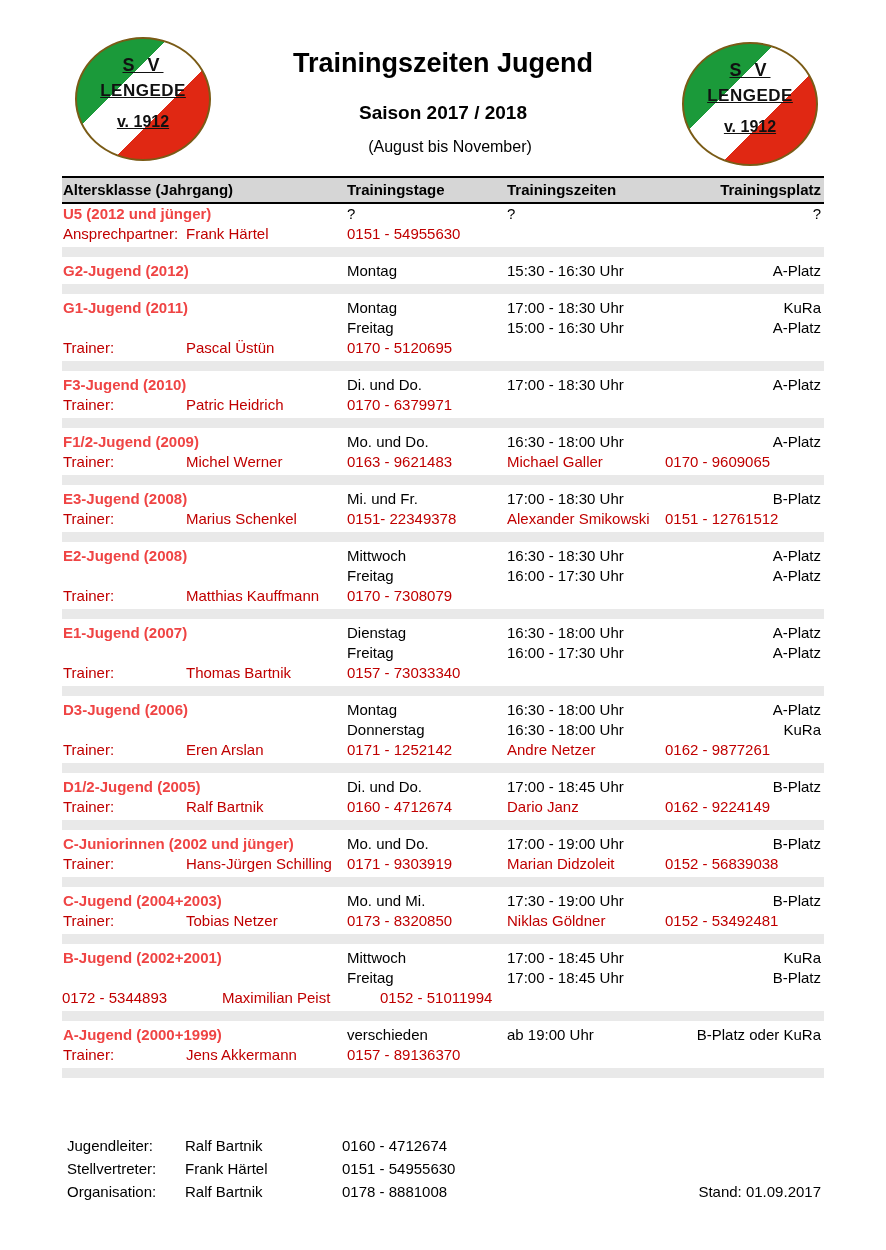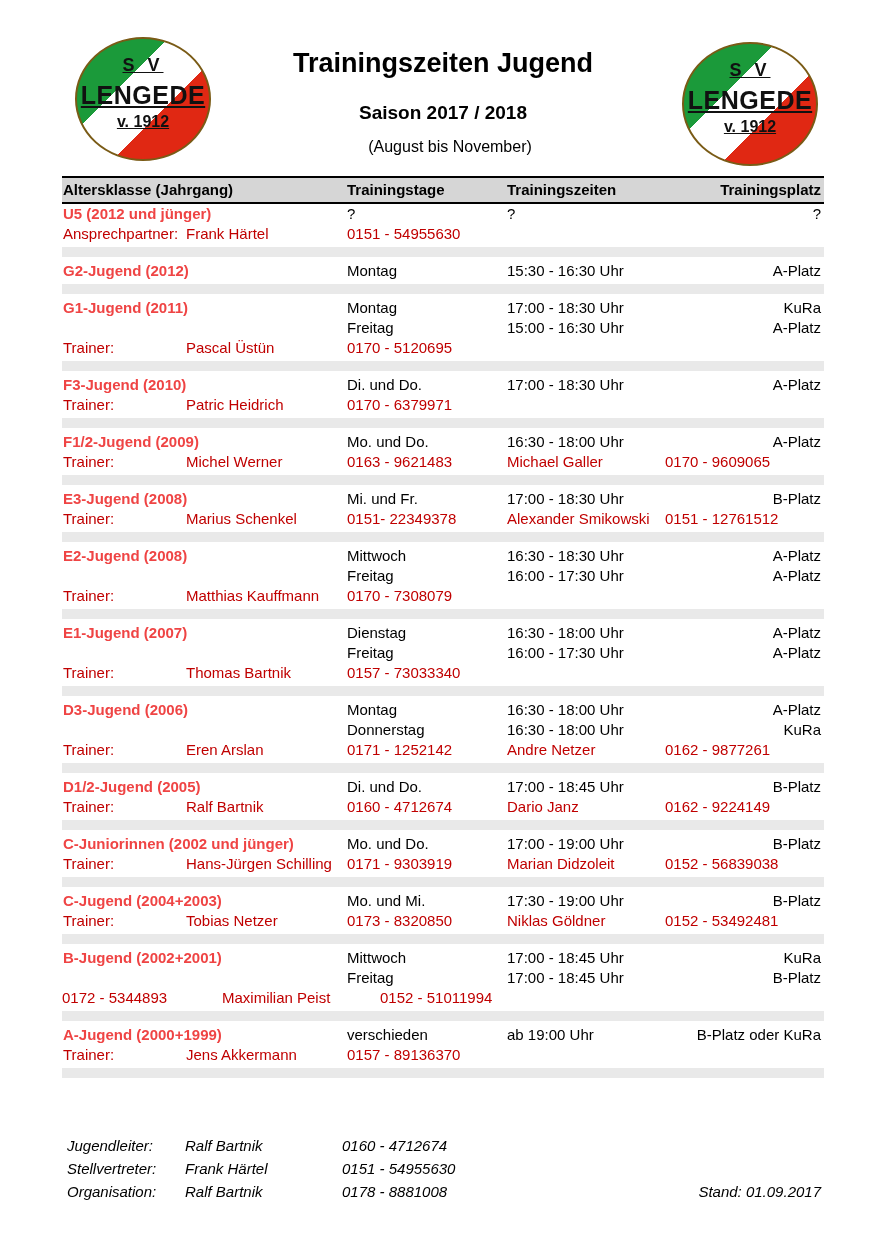--- a/index.html
+++ b/index.html
@@ -14,21 +14,21 @@
   
   .logo {
     position:absolute; width:136px; height:124px;
     border-radius:50%; border:2px solid #7a5b16; overflow:hidden;
     background:linear-gradient(135deg,#1b9a3a 0%,#1b9a3a 36%,#ffffff 36%,#ffffff 62%,#e02813 62%,#e02813 100%);
   }
   .logo-left { left:75px; top:37px; }
   .logo-right { left:682px; top:42px; }
   .logo span { position:absolute; left:0; right:0; text-align:center; font-weight:bold; color:#111;text-decoration:underline; }
   .logo-sv   { top:16px;  font-size:18px; letter-spacing:4px; }
-  .logo-name { top:42px;  font-size:25px; letter-spacing:0.5px; }
+  .logo-name { top:42px;  font-size:17px; letter-spacing:0.5px; }
   .logo-year { top:74px;  font-size:16px; }
 
   .doc-title { position:absolute; top:48px;  left:0; right:0; text-align:center; font-size:27px; font-weight:bold; }
   .season    { position:absolute; top:102px; left:0; right:0; text-align:center; font-size:19px; font-weight:bold; }
   .period    { position:absolute; top:138px; left:0; right:0; text-align:center; font-size:16px;padding-left:14px; }
 
   
   .table { position:absolute; top:176px; left:62px; width:762px; }
   .thead {
     display:flex; background:#d6d6d6; font-weight:bold; font-size:15px;
@@ -41,21 +41,21 @@
   .c3 { width:158px; }
   .c4 { flex:1; text-align:right; padding-right:3px; }
   .schedule-row .c1 { color:#ef4444; font-weight:bold; }
   .contact-row { color:#c00000; }
   .contact-row .c4 { text-align:left; padding-right:0; }
   .contact-label { display:inline-block; min-width:123px; }
   .band { height:10px; background:#e9e9e9; margin:3px 0 4px 0; }
 
   
   .footer { position:absolute; top:1134px; left:62px; width:762px; font-size:15px; }
-  .footer .frow { display:flex; line-height:23px;font-style:italic; }
+  .footer .frow { display:flex; line-height:23px; }
   .fl { width:123px; padding-left:5px; }
   .fn { width:157px; }
   .stand { margin-left:auto; text-align:right; padding-right:3px; }
 </style>
 </head>
 <body>
 
 <div class="page">
 
   <div class="logo logo-left">

